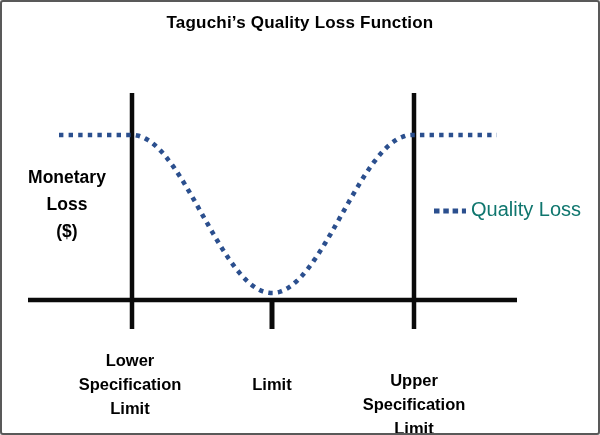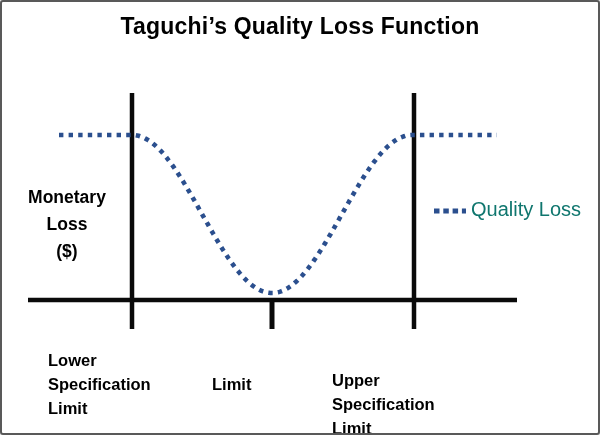--- a/index.html
+++ b/index.html
@@ -9,34 +9,33 @@
     background:#ffffff;
     border:2px solid #595959;
     border-radius:3px;
     overflow:hidden;
     font-family:"Liberation Sans", sans-serif;
     color:#000;
   }
   .chart-title{
     position:absolute;top:11px;left:0;right:0;
     text-align:center;
-    font-size:23px;font-weight:700;
+    font-size:17px;font-weight:700;
     letter-spacing:0.2px;
     margin:0;
   }
   .y-label{
     position:absolute;left:12px;top:162px;width:106px;
     text-align:center;
     font-size:17.5px;font-weight:700;line-height:27px;
     white-space:pre-line;
-    margin-top:20px;
   }
   .x-label{
     position:absolute;
-    text-align:left;
+    text-align:center;
     font-size:16.5px;font-weight:700;line-height:24px;
     white-space:pre-line;
   }
   .x-label.lower{left:46px;top:346px;width:164px;}
   .x-label.target{left:210px;top:370px;width:120px;}
   .x-label.upper{left:330px;top:366px;width:164px;}
   .legend-label{
     position:absolute;left:469px;top:196px;
     font-size:20px;font-weight:400;color:#0f766e;
     white-space:nowrap;

